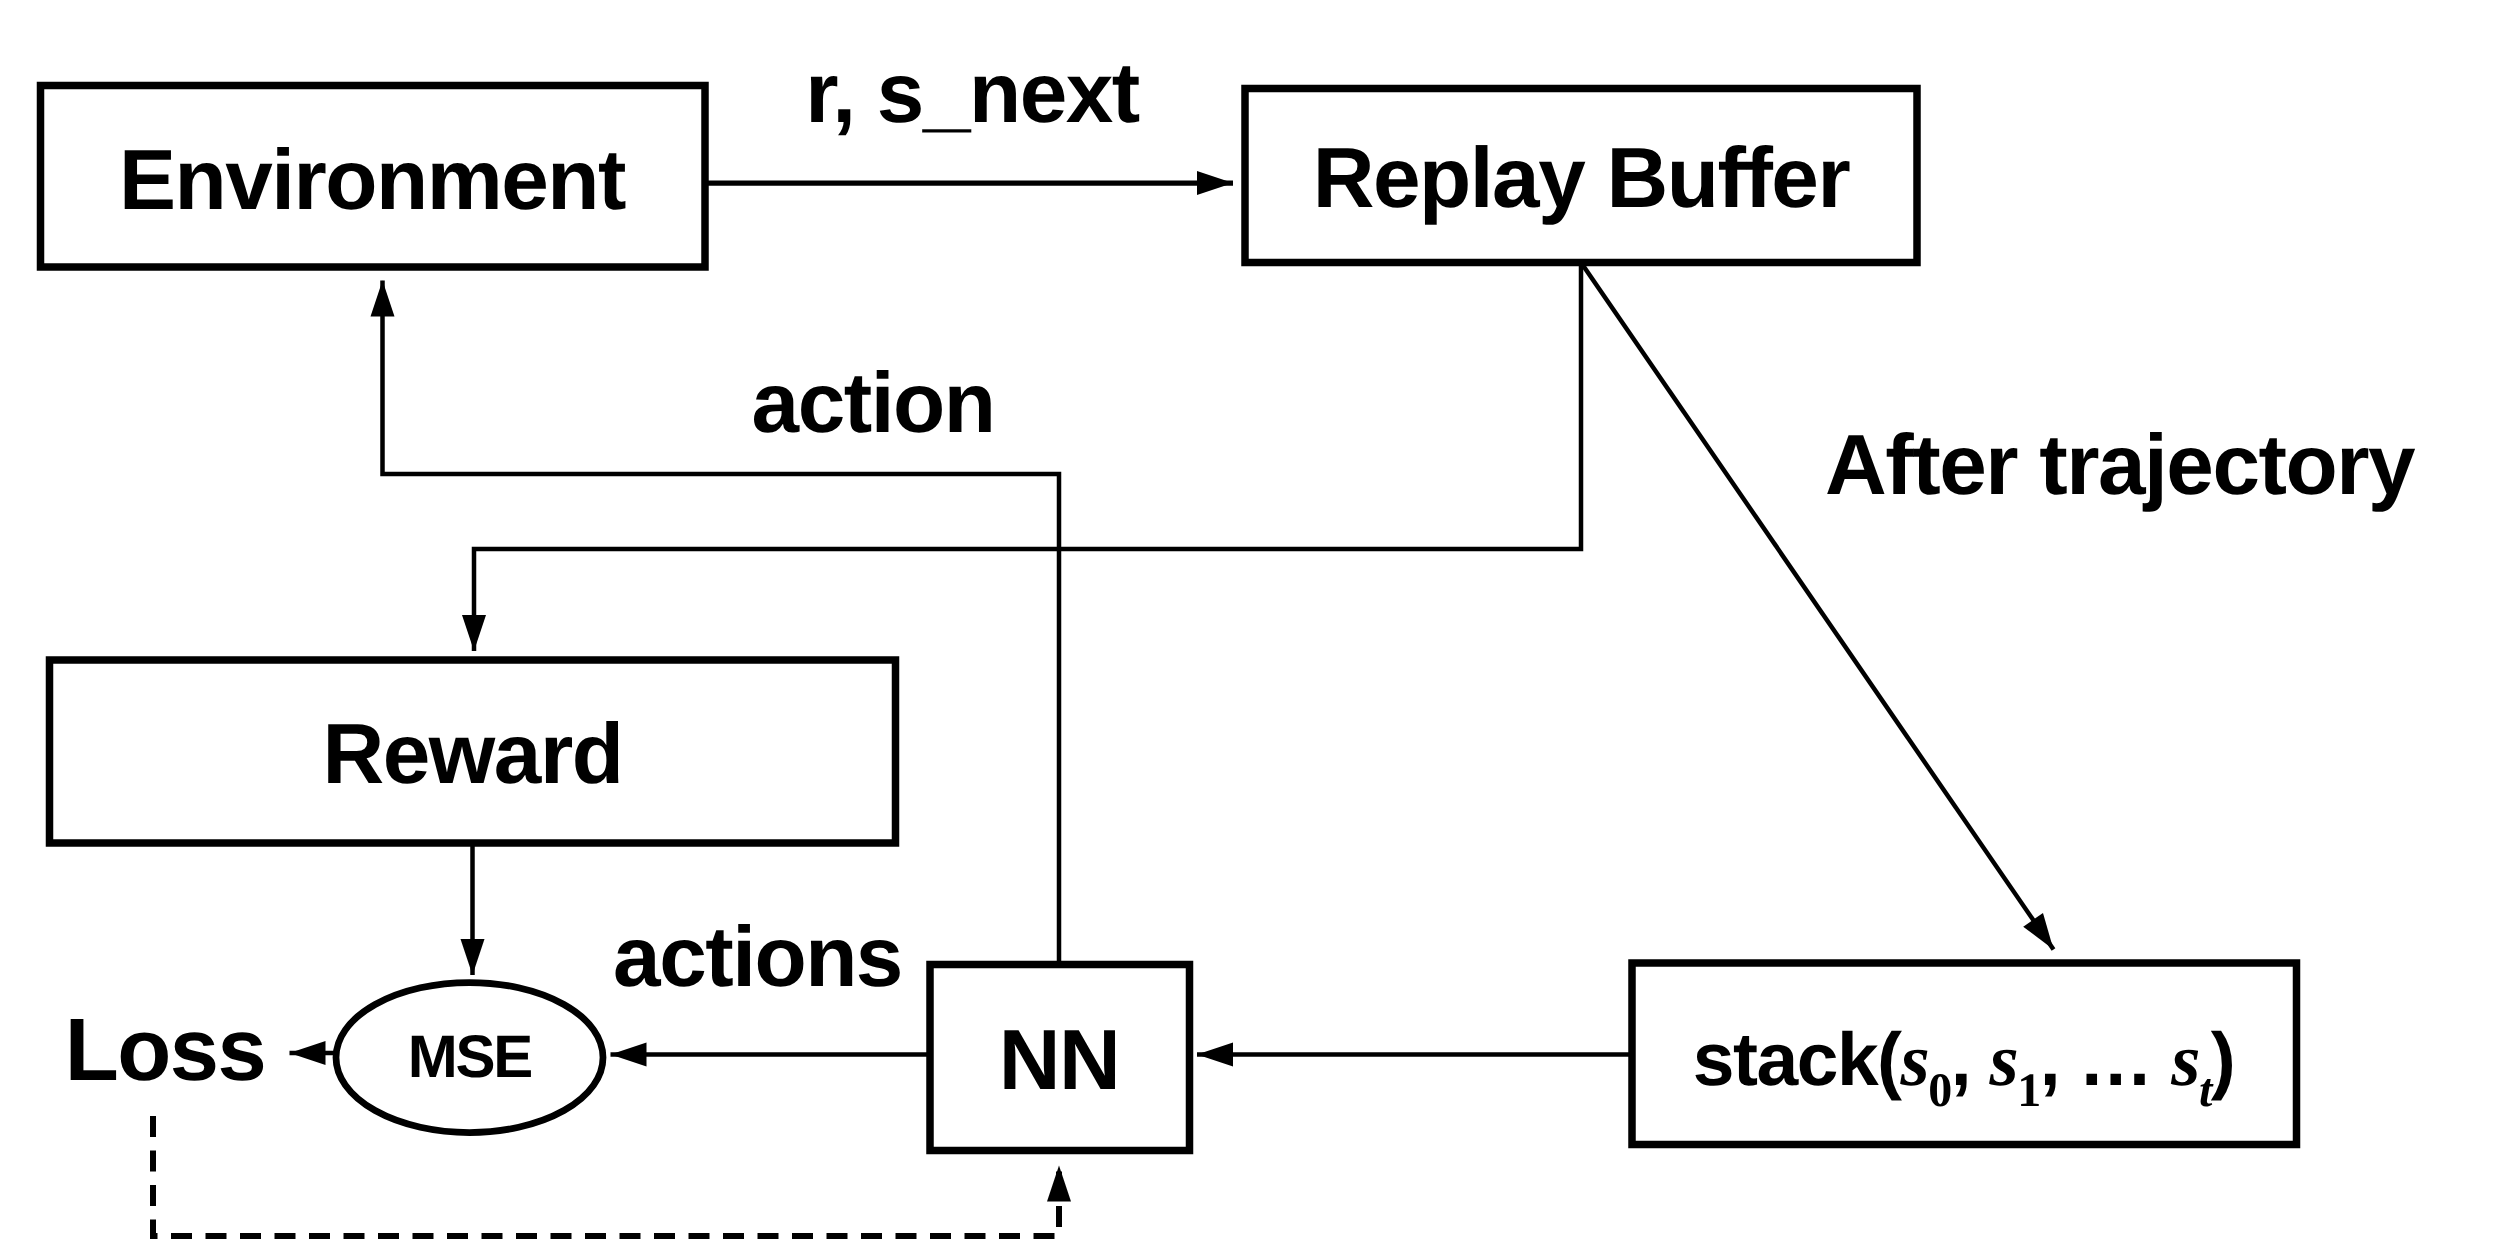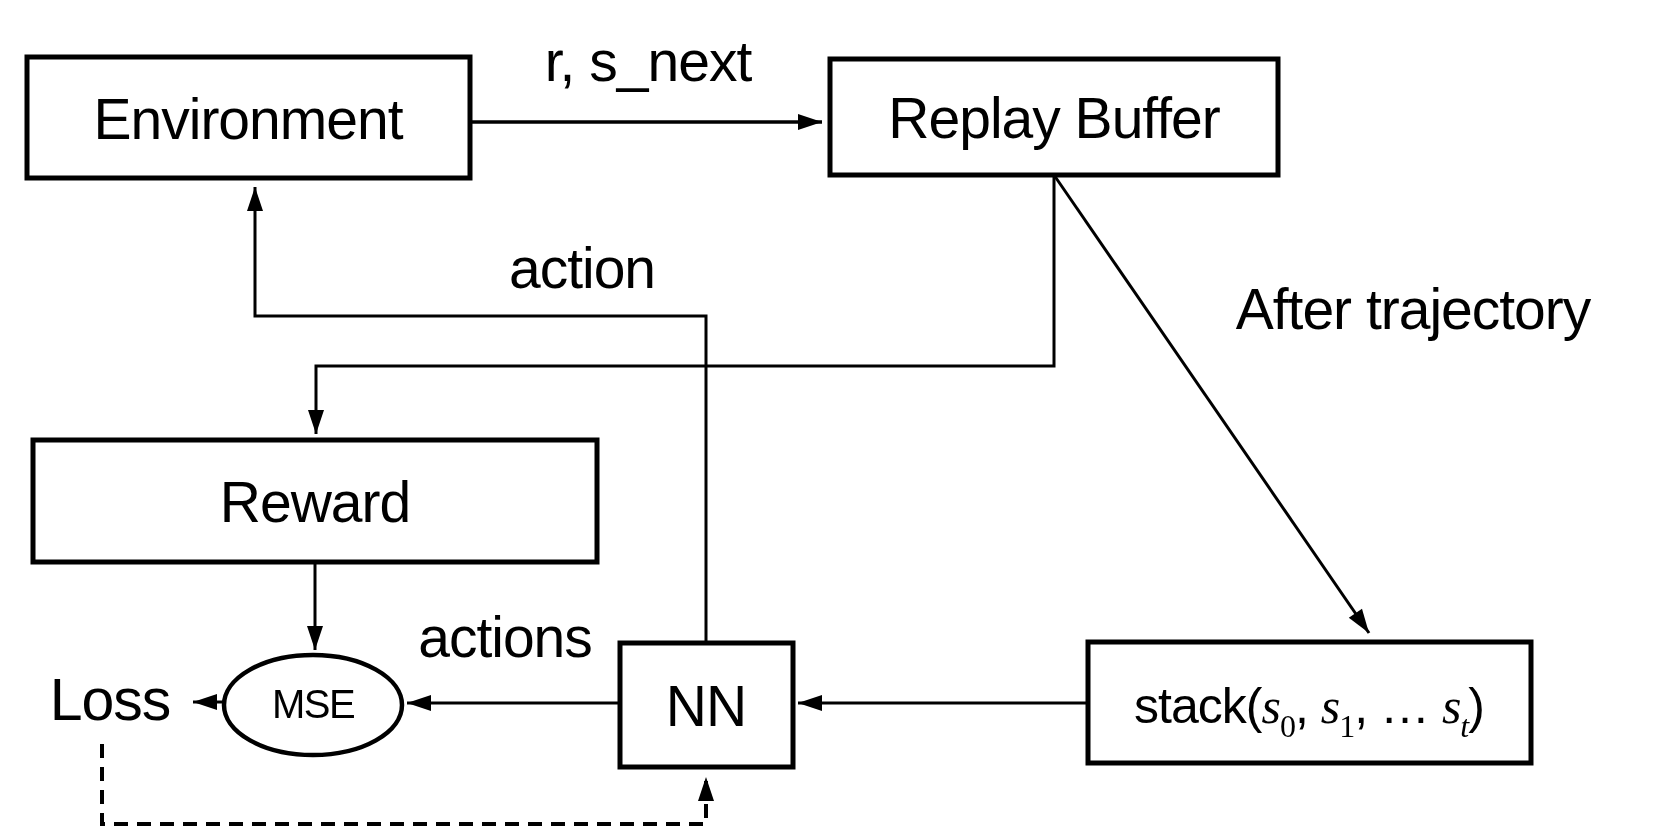--- a/index.html
+++ b/index.html
@@ -5,20 +5,21 @@
   :root{
     --ink:#000000;
     --bg:#ffffff;
   }
   html,body{margin:0;padding:0;background:var(--bg);}
   .stage{
     position:relative;
     width:1671px;height:839px;
     background:var(--bg);
     overflow:hidden;
+    font-weight:bold;
   }
   svg{display:block;}
   .box{fill:var(--bg);stroke:var(--ink);stroke-width:5px;}
   .node-ellipse{fill:var(--bg);stroke:var(--ink);stroke-width:4.5px;}
   .edge{fill:none;stroke:var(--ink);stroke-width:3px;}
   .edge-thick{fill:none;stroke:var(--ink);stroke-width:3.5px;}
   .edge-dashed{fill:none;stroke:var(--ink);stroke-width:4px;stroke-dasharray:14 9;}
   .t{
     font-family:"Liberation Sans","DejaVu Sans",sans-serif;
     fill:var(--ink);

